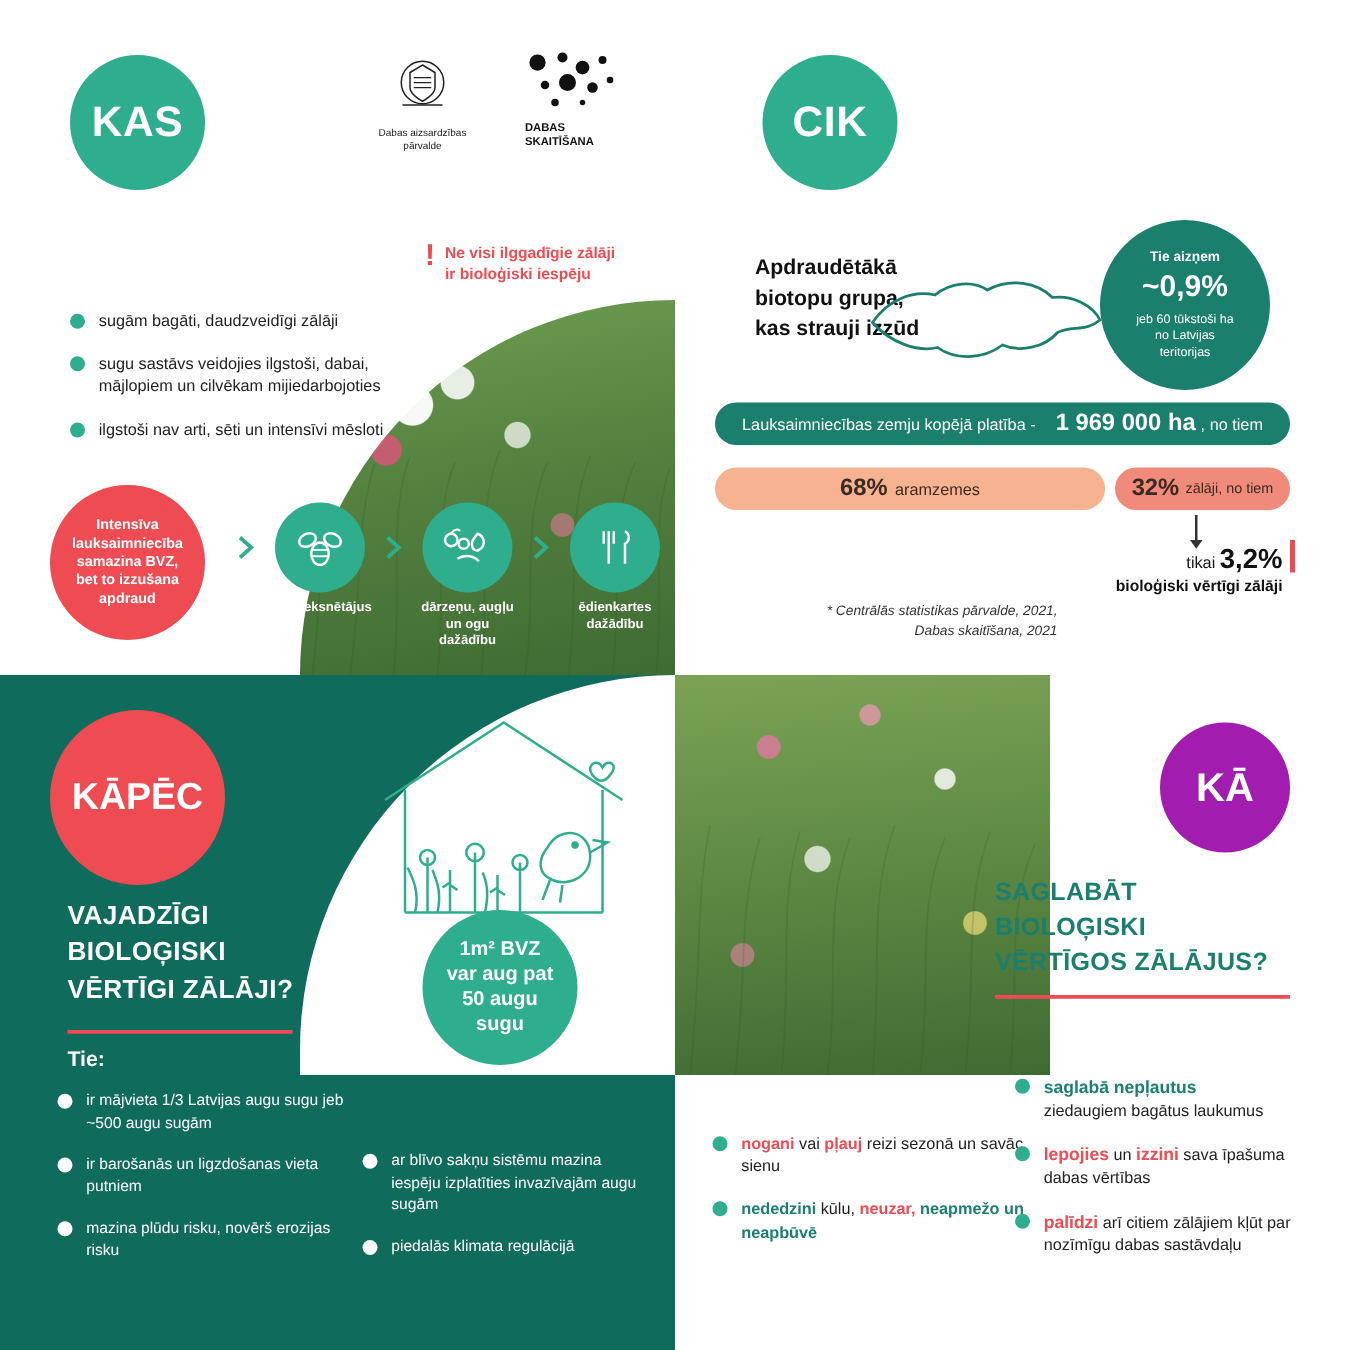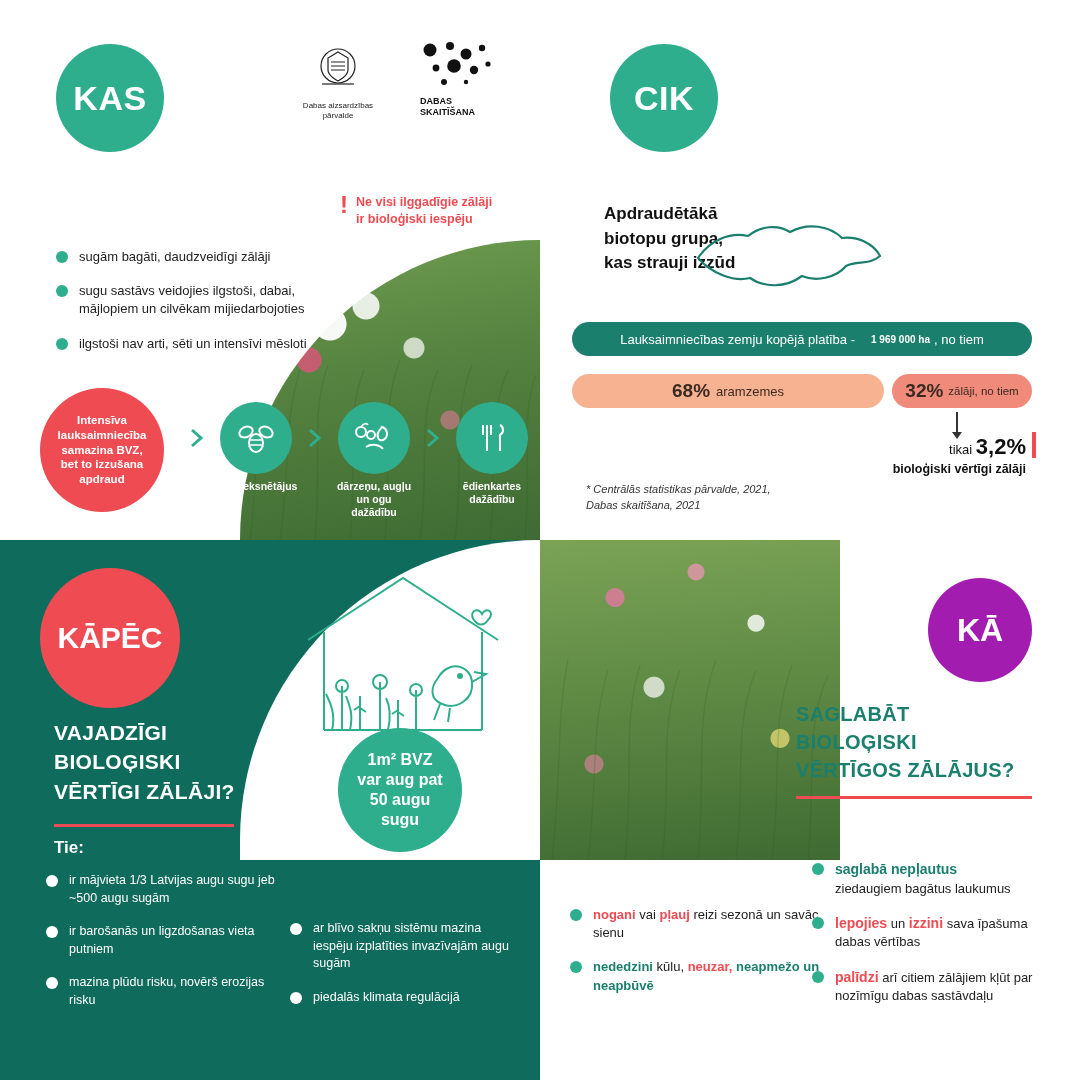--- a/index.html
+++ b/index.html
@@ -142,21 +142,21 @@
     color: #111; font-size: 17px; font-weight: bold; line-height: 1.45; margin-top: 16px;
   }
   .map-svg { position: absolute; left: 690px; top: 196px; }
 
   .bar-total {
     position: absolute; left: 572px; top: 322px; width: 460px; height: 34px;
     background: #1b7f6e; border-radius: 17px; color: #ffffff;
     display: flex; align-items: center; justify-content: center;
     font-size: 13px; gap: 4px;
   }
-  .bar-total b { font-size: 10px; margin-left: 12px; }
+  .bar-total b { font-size: 19px; margin-left: 12px; }
   .bar-arable {
     position: absolute; left: 572px; top: 374px; width: 312px; height: 34px;
     background: #f7b391; border-radius: 17px; color: #3a2a22;
     display: flex; align-items: center; justify-content: center; gap: 6px; font-size: 13px;
   }
   .bar-arable b { font-size: 19px; }
   .bar-grass {
     position: absolute; left: 892px; top: 374px; width: 140px; height: 34px;
     background: #f08a7a; border-radius: 17px; color: #3a2a22;
     display: flex; align-items: center; justify-content: center; gap: 5px; font-size: 11.5px;
@@ -351,20 +351,27 @@
 
   <div class="cik-lead" style="white-space:pre-line;">Apdraudētākā
 biotopu grupa,
 kas strauji izzūd</div>
 
   <svg class="map-svg" width="200" height="120" viewBox="0 0 200 120">
     <path d="M8 62 C 20 44 40 36 58 40 C 70 30 88 28 100 36 C 118 26 140 30 152 42 C 168 40 184 48 190 60
              C 178 70 168 64 156 70 C 146 82 126 86 112 80 C 96 92 74 92 60 82 C 44 86 22 78 8 62 Z" fill="none" stroke="#1b7f6e" stroke-width="2.2"></path>
   </svg>
 
+  <div class="circle c-proc">
+    <span style="font-size:11px;">Tie aizņem</span>
+    <span class="big">~0,9%</span>
+    <span style="font-size:10px; font-weight:normal; white-space:pre-line;">jeb 60 tūkstoši ha
+no Latvijas
+teritorijas</span>
+  </div>
 
   <div class="bar-total">
     <span>Lauksaimniecības zemju kopējā platība -</span>
     <b>1 969 000 ha</b>
     <span>, no tiem</span>
   </div>
   <div class="bar-arable">
     <b>68%</b>
     <span>aramzemes</span>
   </div>
@@ -372,21 +379,21 @@
     <b>32%</b>
     <span>zālāji, no tiem</span>
   </div>
   <div class="arrow-down"></div>
   <div class="only-line">
     <span>tikai</span>
     <span class="big">3,2%</span>
     <span class="sub">bioloģiski vērtīgi zālāji</span>
   </div>
   <div class="red-tick"></div>
-  <div class="source" style="white-space:pre-line;">* Centrālās statistikas pārvalde, 2021,
+  <div class="source" style="white-space:pre-line;text-align:right;">* Centrālās statistikas pārvalde, 2021,
 Dabas skaitīšana, 2021</div>
 
   <div class="circle c-kapec">KĀPĒC</div>
   <div class="h-kapec" style="white-space:pre-line;">VAJADZĪGI
 BIOLOĢISKI
 VĒRTĪGI ZĀLĀJI?</div>
   <div class="kapec-rule"></div>
   <div class="kapec-tie">Tie:</div>
 
   <div class="bullets list-kapec-l">

